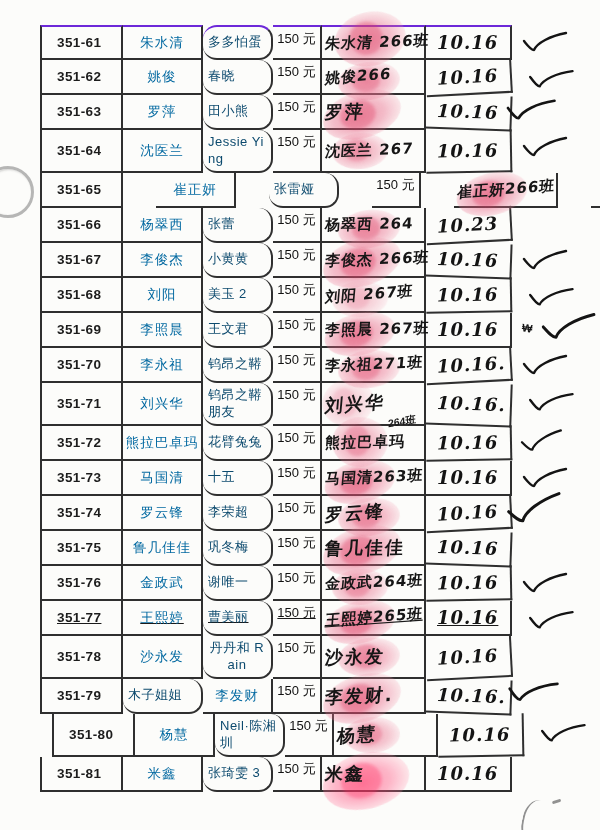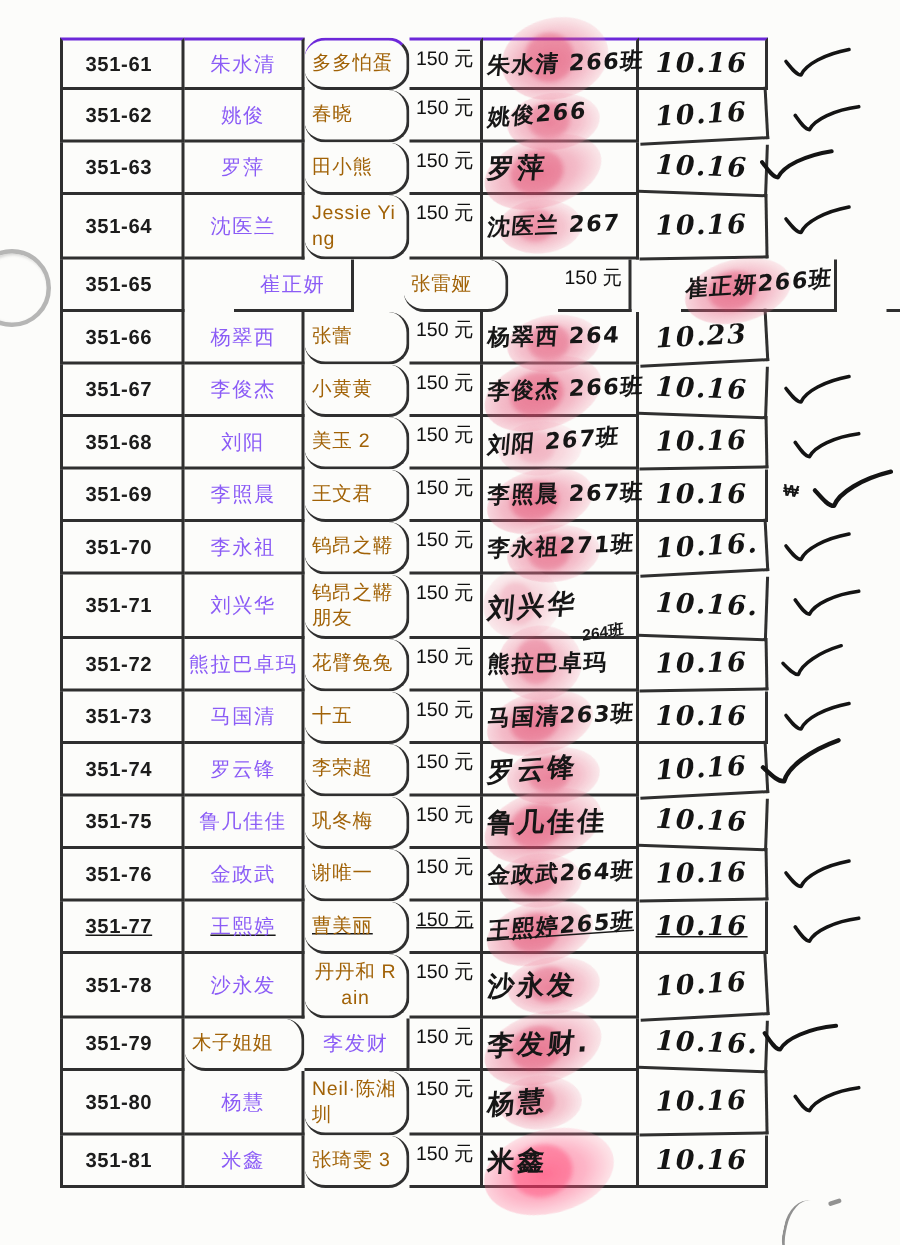--- a/index.html
+++ b/index.html
@@ -27,22 +27,22 @@
   .cell {
     box-sizing:border-box;
     border-right:2px solid #2f2f2f; border-bottom:2px solid #2f2f2f;
     display:flex; align-items:center; overflow:visible; position:relative;
   }
   .row:first-child .cell:not(.c-check){ border-top:2px solid #6d28d9; }
   .cell.c-id { border-left:2px solid #2f2f2f; }
   .c-check { border:none !important; }
 
   .c-id   { padding-left:15px; font-size:13.5px; font-weight:600; letter-spacing:.4px; color:#1c1c1c; }
-  .c-name { justify-content:center; font-size:13.5px; letter-spacing:1px; white-space:nowrap; color:#8b5cf6; }
-  .c-nick { padding:0 5px; font-size:13px; line-height:1.3; letter-spacing:.5px; word-break:break-all; color:#a16207;border-radius:14px; }
+  .c-name { justify-content:center; font-size:13.5px; letter-spacing:1px; white-space:nowrap; color:#0369a1; }
+  .c-nick { padding:0 5px; font-size:13px; line-height:1.3; letter-spacing:.5px; word-break:break-all; color:#0c4a6e;border-radius:14px; }
   .c-amt  { align-items:flex-start; justify-content:center; padding-top:3px; font-size:13px; white-space:nowrap; color:#111; }
 
   .c-sig  { padding-left:3px; }
   .sig-text {
     position:relative; z-index:2; white-space:nowrap;
     font-family:"DejaVu Sans", sans-serif; font-weight:600;
     font-size:15px; letter-spacing:1px; color:#161616;
     transform:rotate(-2deg) skewX(-7deg);
   }
   .sig-big .sig-text { font-size:18px; letter-spacing:2px; }
@@ -417,21 +417,21 @@
       <span class="sig-text">李发财.</span>
 
     </div>
     <div class="cell c-date date-r2">10.16.</div>
     <div class="cell c-check check-v0">
           <svg width="46" height="24" viewBox="0 0 46 24">
             <path d="M2 10 C6 15 9 19 12 19 C15 12 28 5 44 2" fill="none" stroke="#141414" stroke-width="2.4" stroke-linecap="round" stroke-linejoin="round"></path>
           </svg>
         </div>
   </div>
-      <div class="row" style="height: 43px;">
+      <div class="row" style="height: 43px; margin-left: 12px;">
     <div class="cell c-id">351-80</div>
     <div class="cell c-name">杨慧</div>
     <div class="cell c-nick">Neil·陈湘圳</div>
     <div class="cell c-amt">150 元</div>
     <div class="cell c-sig sig-r1 sig-big">
       <span class="stamp stamp-v3"></span>
       <span class="sig-text">杨慧</span>
 
     </div>
     <div class="cell c-date date-r3">10.16</div>

